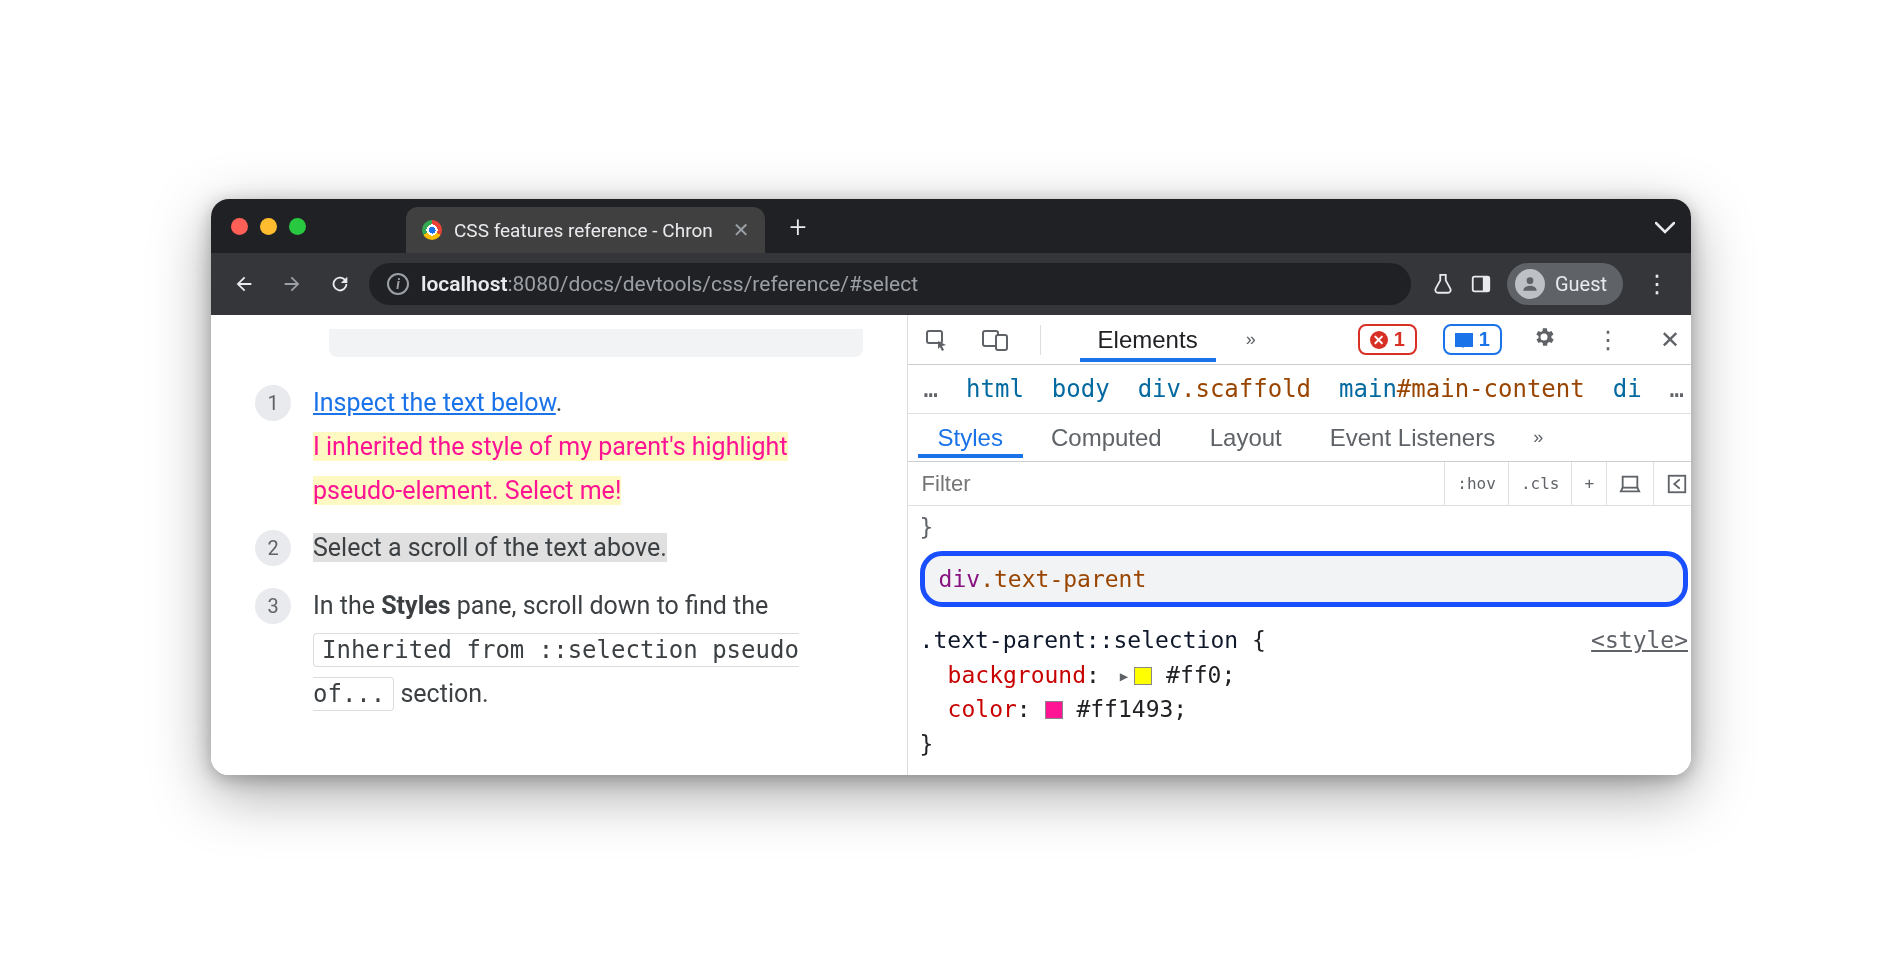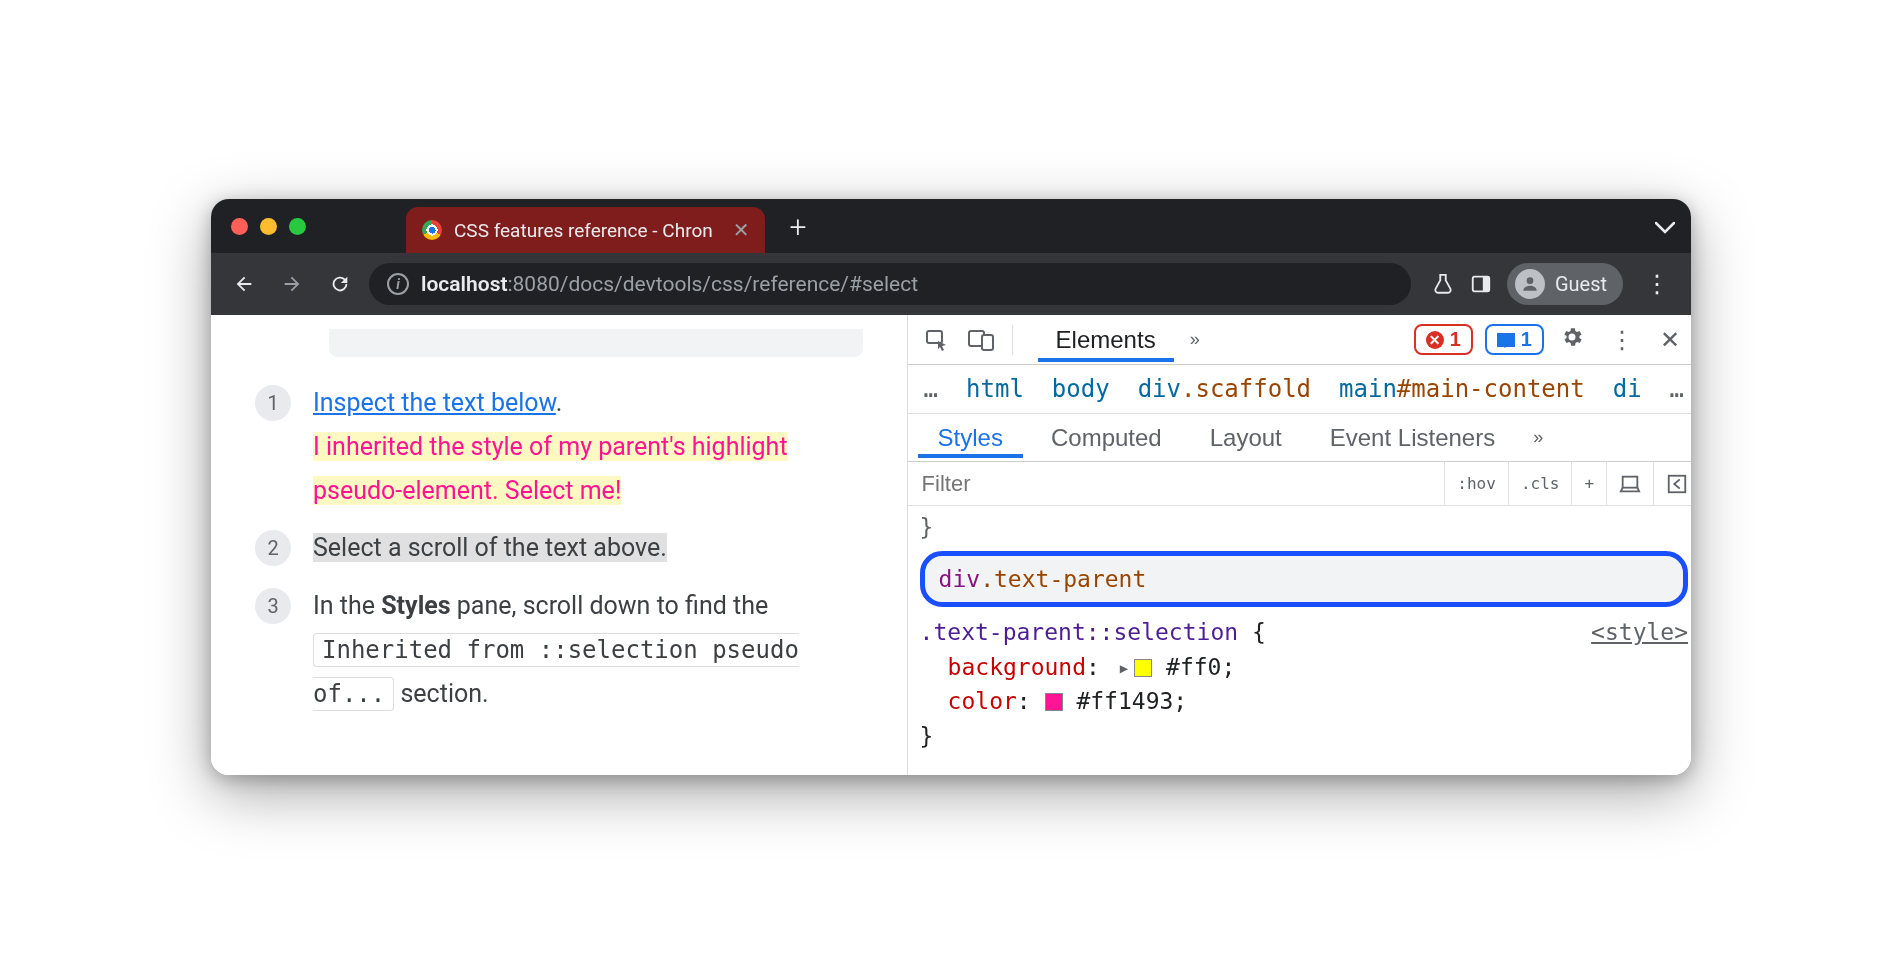--- a/index.html
+++ b/index.html
@@ -32,21 +32,21 @@
     align-items: center;
     height: 54px;
     padding: 0 16px 0 20px;
   }
   .traffic-lights { display: flex; gap: 12px; margin-right: 100px; }
   .tl { width: 17px; height: 17px; border-radius: 50%; }
   .tl.red { background: #ff5f57; }
   .tl.yellow { background: #febc2e; }
   .tl.green { background: #28c840; }
   .tab {
-    background: #7f1d1d;
+    background: #404040;
     border-radius: 12px 12px 0 0;
     height: 46px;
     display: flex;
     align-items: center;
     padding: 0 16px;
     gap: 12px;
     font-size: 19px;
     color: #e8eaed;
     max-width: 380px;
     margin-top: 8px;
@@ -171,21 +171,21 @@
     display: flex;
     flex-direction: column;
     font-family: -apple-system, Arial, sans-serif;
     color: #202124;
   }
   .dt-tabs {
     display:flex; align-items:center;
     border-bottom: 1px solid #cdcdcd;
     height: 50px;
     padding: 0 10px;
-    gap: 6px;
+    gap: 20px;
   }
   .dt-tabs .spacer { flex: 1; }
   .dt-icon {
     width: 38px; height: 38px;
     display:flex; align-items:center; justify-content:center;
     color: #5f6368; font-size: 22px;
   }
   .dt-tab {
     font-size: 24px;
     padding: 8px 18px;
@@ -249,22 +249,22 @@
     display: flex;
     align-items: baseline;
     gap: 8px;
     background: #f1f3f4;
     margin: 6px 0 8px 0;
   }
   .inherited-bar .sel { font-family: ui-monospace, Menlo, monospace; }
   .inherited-bar .el { color:#881280; }
   .inherited-bar .cls { color:#994500; }
   .rule-head { display:flex; justify-content:space-between; align-items:baseline; }
-  .rule-sel { color: #4c1d95; text-align: right; }
-  .rule-src { color:#5f6368; text-decoration: underline; }
+  .rule-sel { color: #0f172a; text-align: right; }
+  .rule-src { color:#5f6368; text-decoration: underline; margin-top: 8px; }
   .prop-line { padding-left: 28px; }
   .prop-name { color: #c80000; }
   .sw { display:inline-block; width:18px; height:18px; border:1px solid #888; vertical-align: -2px; }
   .tri { color:#5f6368; font-size: 14px; display:inline-block; vertical-align: 2px; margin: 0 6px; }
 </style>
 </head>
 <body>
 
 <div class="outer">
 <div class="window">

